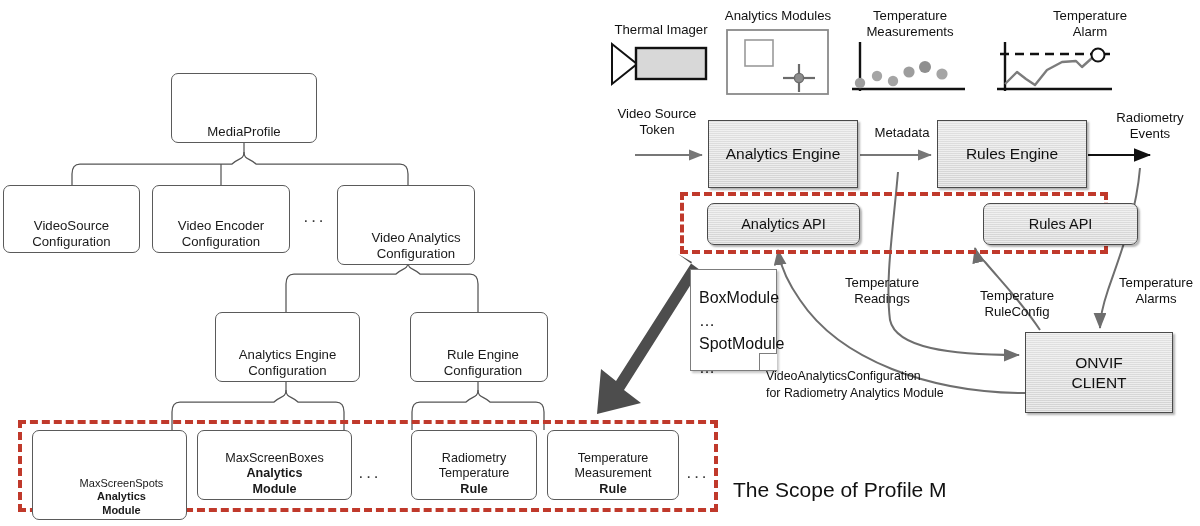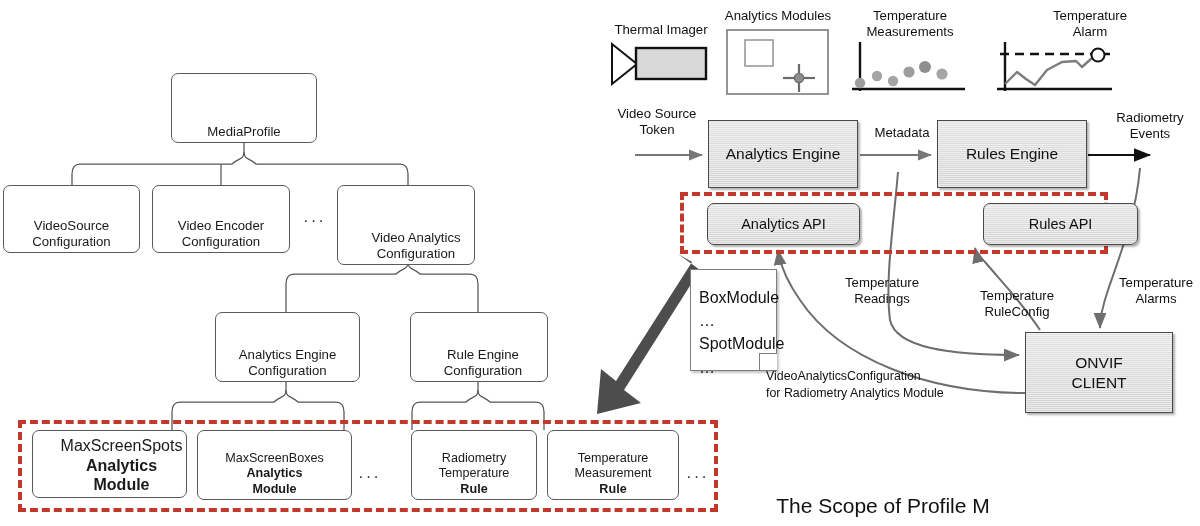--- a/index.html
+++ b/index.html
@@ -125,21 +125,21 @@
 
   <div class="tbox" style="left:410px;top:312px;width:138px;height:70px;padding-left:12px;">
     <div>
       <span>Rule Engine</span>
       <span>Configuration</span>
     </div>
   </div>
 
   <div class="scope" style="left:18px;top:420px;width:700px;height:92px;"></div>
 
-  <div class="tbox" style="left:32px;top:430px;width:155px;height:68px;font-size:16px;padding-left:28px;">
+  <div class="tbox" style="left:32px;top:430px;width:155px;height:90px;font-size:11px;padding-left:28px;">
     <div>
       <span>MaxScreenSpots</span>
       <span class="b">Analytics</span>
       <span class="b">Module</span>
     </div>
   </div>
 
   <div class="tbox" style="left:197px;top:430px;width:155px;height:70px;font-size:12.6px;">
     <div>
       <span>MaxScreenBoxes</span>
@@ -161,21 +161,21 @@
   <div class="tbox" style="left:547px;top:430px;width:132px;height:70px;font-size:12.6px;">
     <div>
       <span>Temperature</span>
       <span>Measurement</span>
       <span class="b">Rule</span>
     </div>
   </div>
 
   <div class="ell" style="left:686px;top:468px;">···</div>
 
-  <div class="lbl big" style="left:733px;top:477px;width:300px;text-align:center;margin-top:16px;">The Scope of Profile M</div>
+  <div class="lbl big" style="left:733px;top:477px;width:300px;text-align:left;">The Scope of Profile M</div>
 
   <div class="lbl" style="left:600px;top:22px;width:122px;">
     <span>Thermal Imager</span>
   </div>
 
   <svg width="1200" height="526">
 
     <g>
       <polygon points="612,44 612,84 637,64" fill="#ffffff" stroke="#111" stroke-width="2"></polygon>
       <rect x="636" y="48" width="70" height="31" fill="#d8d8d8" stroke="#111" stroke-width="2.4"></rect>

